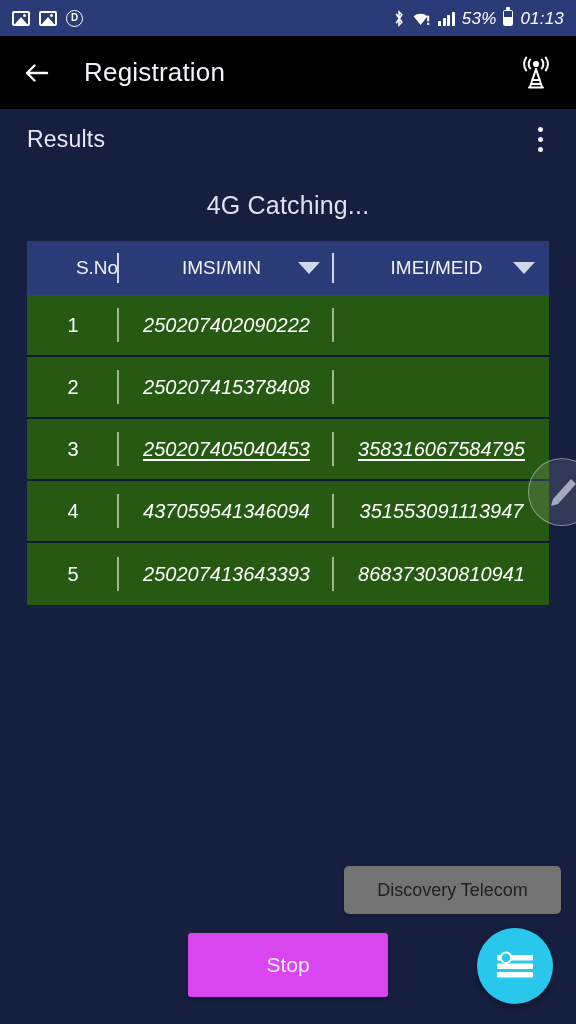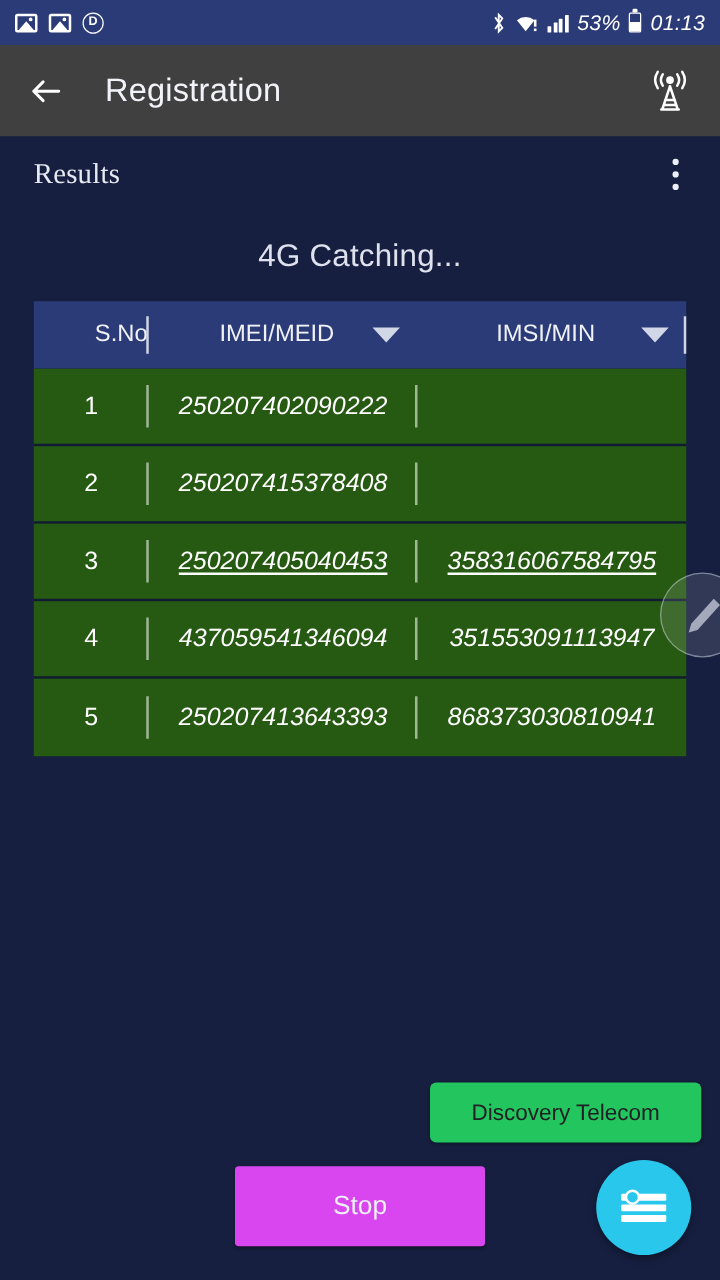--- a/index.html
+++ b/index.html
@@ -53,38 +53,37 @@
     position: relative; background: linear-gradient(to top, #fff 55%, transparent 55%);
   }
   .ic-batt::before {
     content: ""; position: absolute; top: -4px; left: 2px;
     width: 4px; height: 2.5px; background: #fff; border-radius: 1px;
   }
 
   
   .appbar {
     height: 73px; width: 100%;
-    background: #404040;
+    background: #000000;
     display: flex; align-items: center;
     padding: 0 22px;
     color: #ffffff;
     justify-content: center;
   }
   .back-arrow { width: 30px; height: 30px; cursor: pointer; }
   .app-title {
     font-size: 26px; font-weight: 400; margin-left: 32px;
     letter-spacing: .2px; color: #f2f3f8;
   }
   .antenna { margin-left: auto; width: 36px; height: 34px; cursor: pointer; }
 
   
   .results-row {
     height: 60px; display: flex; align-items: center;
     padding: 0 22px 0 27px;
-    font-family: Liberation Serif, serif;
   }
   .results-label { font-size: 23px; color: #e7e9f2; letter-spacing: .2px; }
   .kebab {
     margin-left: auto; width: 28px; height: 34px;
     display: flex; flex-direction: column; justify-content: center;
     align-items: center; gap: 5px; cursor: pointer;
   }
   .kebab span { width: 5px; height: 5px; background: #eef0f7; border-radius: 50%; }
 
   
@@ -144,21 +143,21 @@
     width: 68px; height: 68px; border-radius: 50%;
     background: rgba(230,235,245,0.13);
     border: 1.5px solid rgba(225,232,245,0.45);
     cursor: pointer;
   }
   .edit-fab svg { position: absolute; left: 16px; top: 15px; }
 
   
   .toast {
     position: absolute; left: 344px; top: 866px;
-    width: 217px; height: 48px; background: #22c55e;
+    width: 217px; height: 48px; background: #737373;
     border-radius: 5px; display: flex; align-items: center;
     justify-content: center; color: #202124; font-size: 18px;
     box-shadow: 0 1px 3px rgba(0,0,0,.35);
   }
 
   
   .stop-btn {
     position: absolute; left: 188px; top: 933px;
     width: 200px; height: 64px; background: #d946ef;
     border: none; border-radius: 3px; color: #eef0f8;
@@ -231,27 +230,27 @@
 
 <div class="catching">4G Catching...</div>
 
 <div class="table">
   <div class="thead">
     <div class="th-sno">
       <span>S.No</span>
       <span class="th-sep"></span>
     </div>
     <div class="th-col">
-      <span class="lbl">IMEI/MEID</span>
-      <span class="caret"></span>
-    </div>
-    <div class="th-col">
       <span class="lbl">IMSI/MIN</span>
       <span class="caret"></span>
       <span class="th-sep"></span>
+    </div>
+    <div class="th-col">
+      <span class="lbl">IMEI/MEID</span>
+      <span class="caret"></span>
     </div>
   </div>
   <div class="tbody" id="tbody">
       <div class="trow">
         <div class="td-sno">1<span class="td-div"></span></div>
         <div class="td-col has-div">
           <span>250207402090222</span>
         </div>
         <div class="td-col">
           <span></span>

